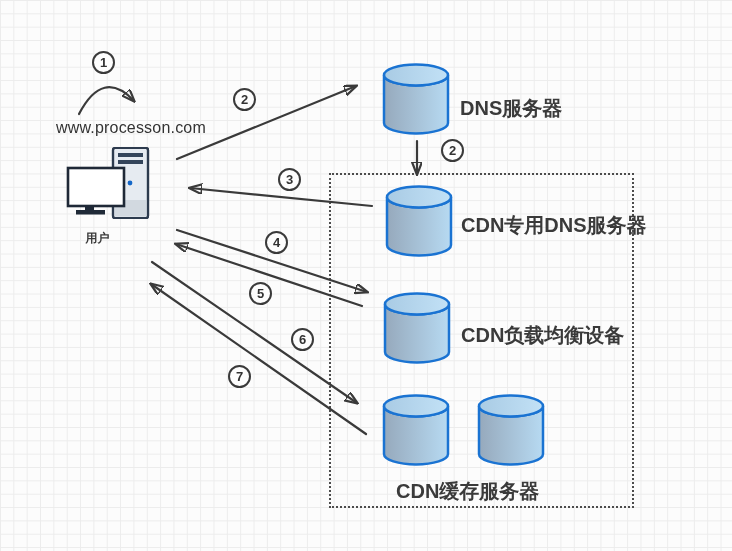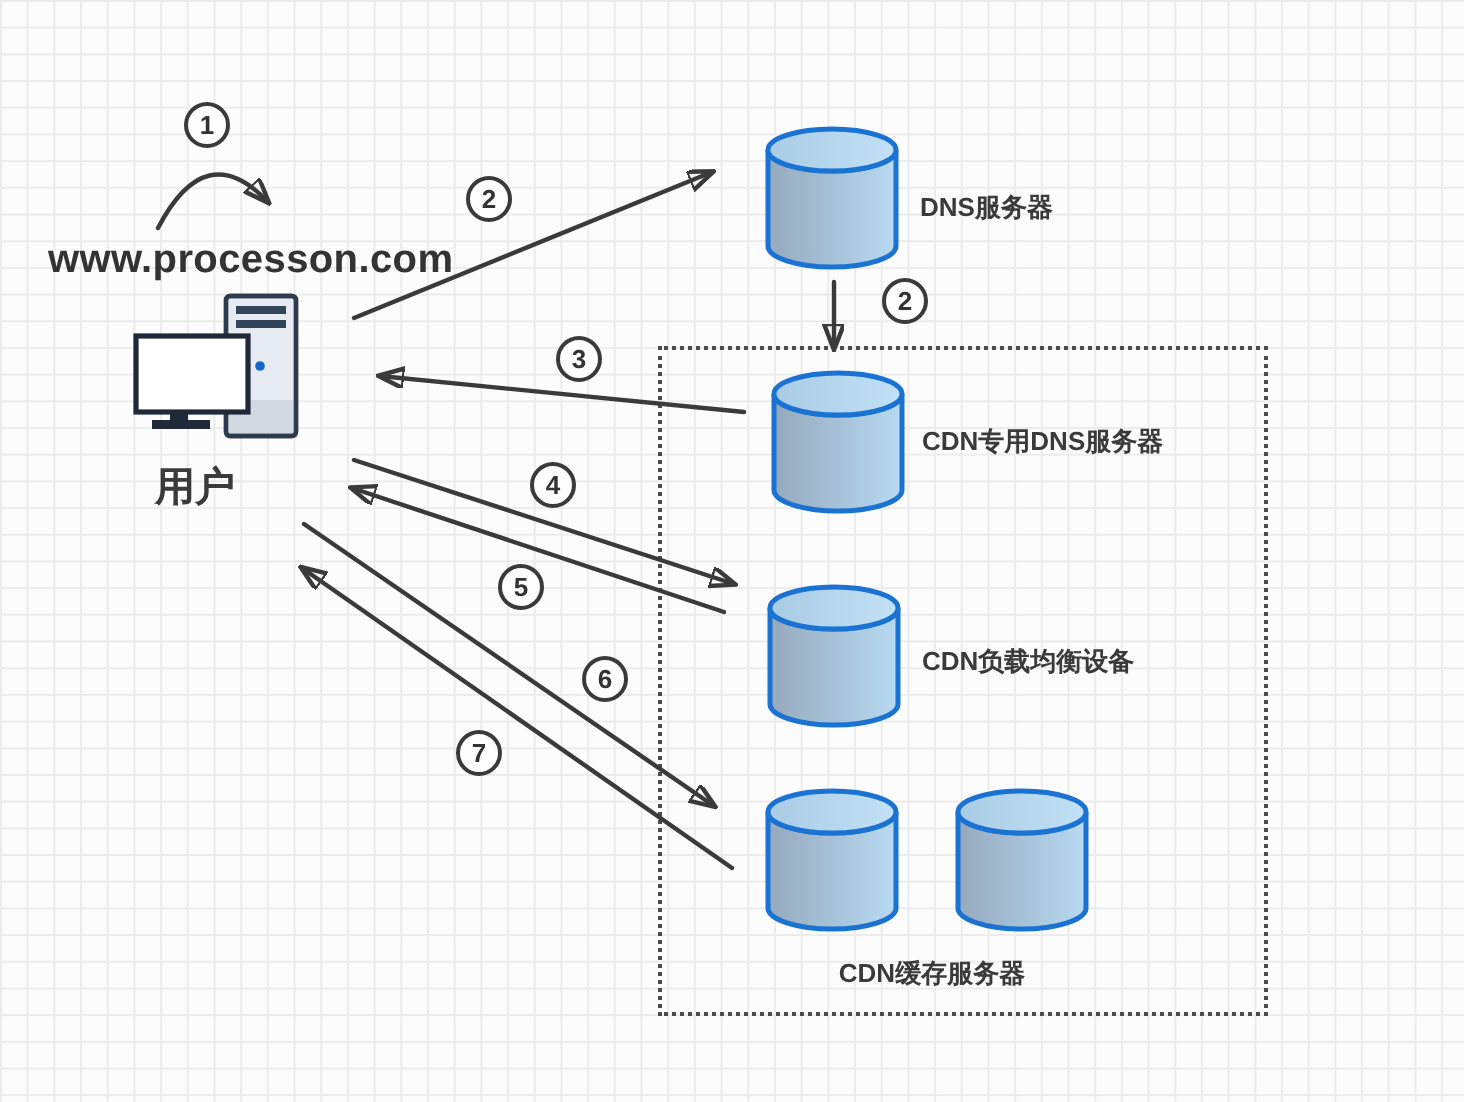--- a/index.html
+++ b/index.html
@@ -44,32 +44,32 @@
     display: flex;
     align-items: center;
     justify-content: center;
     font-size: 13px;
     font-weight: bold;
     color: #333333;
     line-height: 1;
   }
   .node-label {
     position: absolute;
-    font-size: 13px;
+    font-size: 20px;
     font-weight: bold;
     color: #3a3a3a;
     white-space: nowrap;
   }
   .label-center { text-align: center; }
   .url-label {
     position: absolute;
     left: 24px; top: 119px; width: 182px;
-    text-align: center;
-    font-size: 20px;
-    font-weight: bold;
+    text-align: right;
+    font-size: 16px;
+    font-weight: normal;
     color: #333333;
     letter-spacing: 0.2px;
     white-space: nowrap;
   }
   .cyl { position: absolute; }
 </style>
 </head>
 <body>
 
 <div class="canvas">
@@ -143,21 +143,21 @@
   </svg>
 
   <svg class="cyl" style="left:477px; top:393px;" width="68" height="74" viewBox="0 0 68 74">
     <path d="M2,13 L2,61 A32,10.5 0 0 0 66,61 L66,13 A32,10.5 0 0 1 2,13 Z" fill="url(#cylBody)" stroke="#1a73d2" stroke-width="2.5"></path>
     <ellipse cx="34" cy="13" rx="32" ry="10.5" fill="url(#cylTop)" stroke="#1a73d2" stroke-width="2.5"></ellipse>
   </svg>
 
   
   <div class="url-label">www.processon.com</div>
 
-  <div class="node-label label-center" style="left:60px; top:230px; width:75px; font-size:20px;">用户</div>
+  <div class="node-label label-center" style="left:60px; top:230px; width:75px; font-size:12px;">用户</div>
 
   <div class="node-label" style="left:460px; top:95px;">DNS服务器</div>
 
   <div class="node-label" style="left:461px; top:212px;">CDN专用DNS服务器</div>
 
   <div class="node-label" style="left:461px; top:322px;">CDN负载均衡设备</div>
 
   <div class="node-label label-center" style="left:396px; top:478px; width:140px;">CDN缓存服务器</div>
 
   

